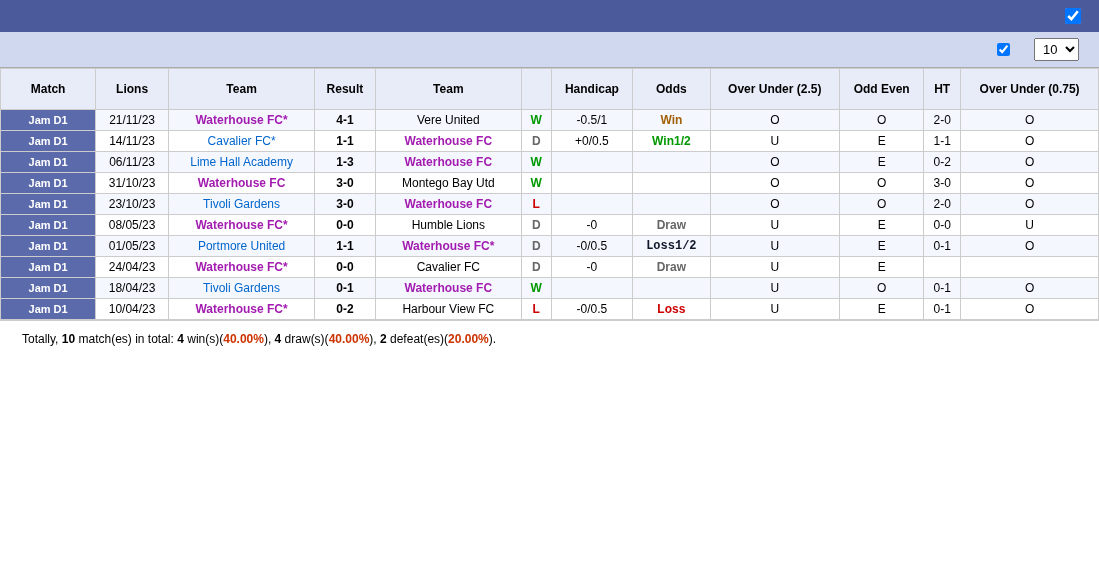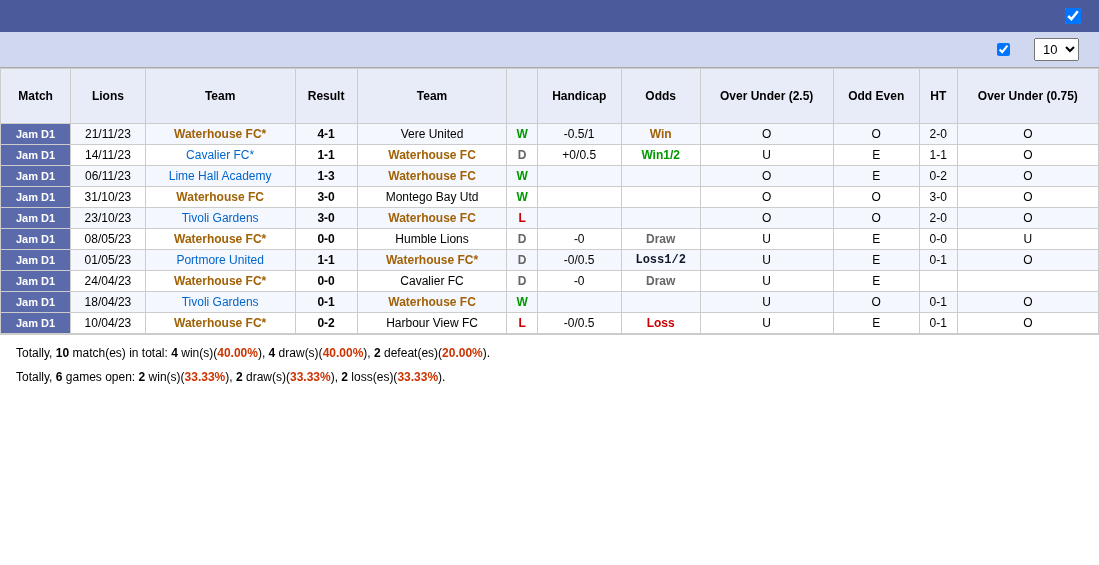--- a/index.html
+++ b/index.html
@@ -32,57 +32,57 @@
 
     table {
       width: 100%;
       border-collapse: collapse;
     }
     thead tr {
       background: #e8ecf8;
     }
     th {
       border: 1px solid #ccc;
-      padding: 20px 6px;
+      padding: 13px 6px;
       text-align: center;
       font-weight: bold;
       font-size: 12px;
       vertical-align: middle;
     }
     td {
       border: 1px solid #ccc;
       padding: 3px 6px;
       text-align: center;
       vertical-align: middle;
       font-size: 12px;
     }
     tbody tr:nth-child(odd) { background: #f5f7ff; }
     tbody tr:nth-child(even) { background: #ffffff; }
 
     .jam-d1 {
       background: #5a6aaa !important;
       color: #fff;
       font-weight: bold;
       font-size: 11px;
-      padding: 3px 8px;
-    }
-    .team-home { color: #a16207; font-weight: bold; }
+      padding: 3px 19px;
+    }
+    .team-home { color: #a21caf; font-weight: bold; }
     .team-away { color: #0066cc; font-weight: normal; }
     .result-cell { font-weight: bold; }
     .outcome-w { color: #009900; font-weight: bold; }
     .outcome-d { color: #666; font-weight: bold; }
     .outcome-l { color: #cc0000; font-weight: bold; }
     .odds-win { color: #a16207; font-weight: bold; }
     .odds-draw { color: #666; font-weight: bold; }
     .odds-loss { color: #cc0000; font-weight: bold; }
     .odds-win12 { color: #009900; font-weight: bold; }
     .odds-loss12 { color: #0f172a; font-weight: bold; font-family: Liberation Mono, monospace; }
 
     .summary {
-      padding: 8px 16px;
+      padding: 8px 22px;
       font-size: 12px;
       line-height: 1.8;
       border-top: 1px solid #ccc;
       background: #fff;
     }
     .summary p { margin-bottom: 2px; }
     .red { color: #cc3300; font-weight: bold; }
   </style>
 </head>
 <body>
@@ -265,14 +265,13 @@
         <td>U</td>
         <td>E</td>
         <td>0-1</td>
         <td>O</td>
       </tr>
     </tbody>
 </table>
 
 <div class="summary" id="summary-section">
 <p>Totally, <b>10</b> match(es) in total: <b>4</b> win(s)(<span class="red">40.00%</span>), <b>4</b> draw(s)(<span class="red">40.00%</span>), <b>2</b> defeat(es)(<span class="red">20.00%</span>).</p>
-    <p>Totally, <b>6</b> games open: <b>2</b> win(s)(<span class="red">33.33%</span>), <b>2</b> draw(s)(<span class="red">33.33%</span>), <b>2</b> loss(es)(<span class="red">33.33%</span>).</p>
   </div>
 
 </body></html>

